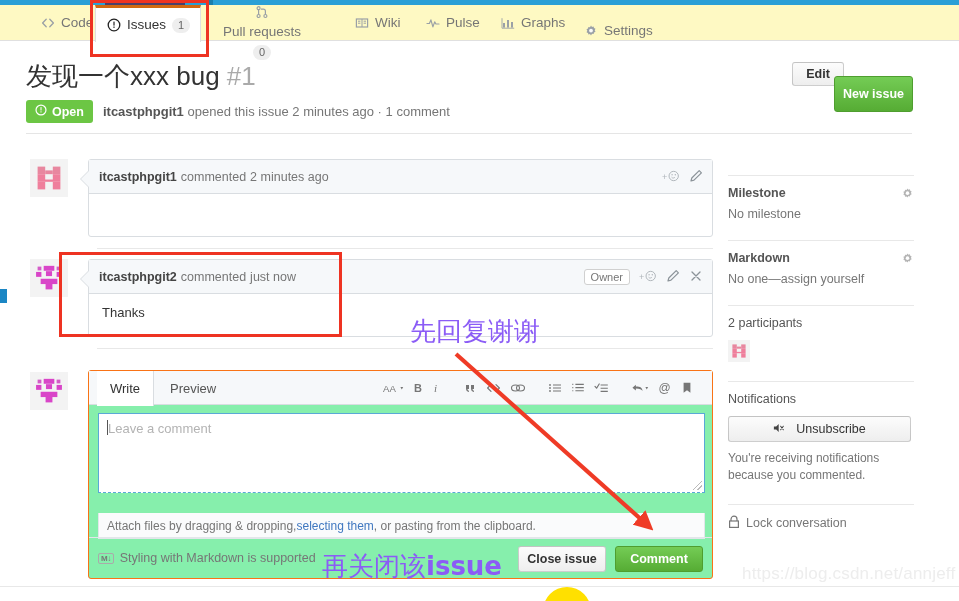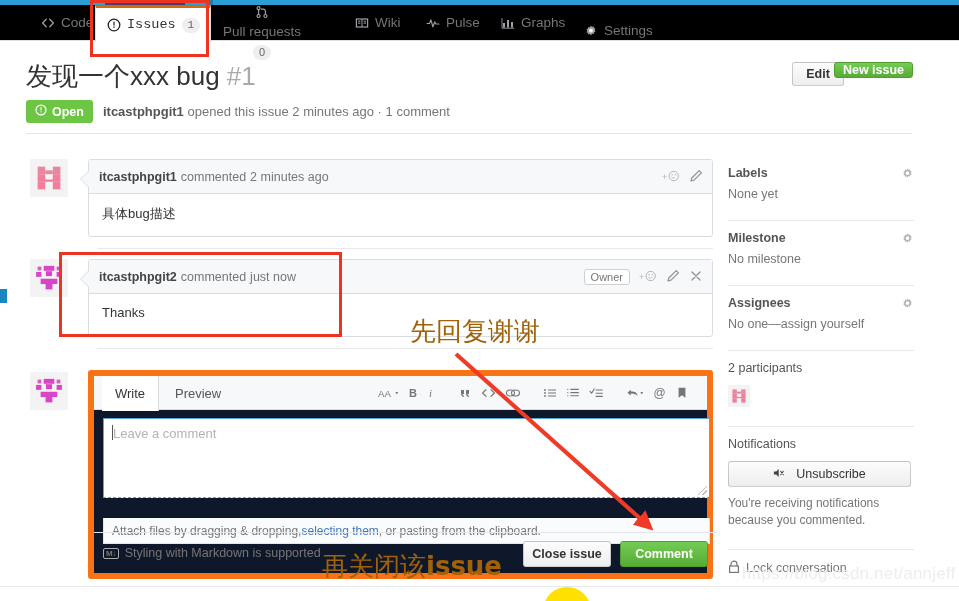--- a/index.html
+++ b/index.html
@@ -32,38 +32,37 @@
     background: #1b7fad;
   }
   .left-blue-marker {
     position: absolute; left: 0; top: 289px; width: 7px; height: 14px;
     background: #1b86c4;
   }
 
   
   .nav-tabs {
     position: absolute; left: 0; top: 5px; width: 959px; height: 36px;
-    background: #000000;
+    background: #fef9c3;
     border-bottom: 1px solid #e0e0e0;
   }
   .nav-tab {
     position: absolute; top: 0; height: 36px;
     display: flex; align-items: center; gap: 6px;
     font-size: 13.5px; color: #767676;
     padding: 0 10px;
     white-space: nowrap;
   }
   .nav-tab.selected {
     background: #fff;
     border-left: 1px solid #e0e0e0;
     border-right: 1px solid #e0e0e0;
     border-top: 3px solid #d26911;
     color: #333;
     height: 37px;
-    font-family: Liberation Mono, monospace;
   }
   .nav-tab .tab-label { line-height: 1; }
   .nav-tab .counter {
     display: inline-block;
     background: #eee; color: #666;
     border-radius: 9px;
     font-size: 11px; line-height: 15px;
     padding: 0 6px;
     min-width: 17px; text-align: center;
   }
@@ -83,21 +82,21 @@
     border: 1px solid rgba(0,0,0,0.18);
     background: linear-gradient(#fcfcfc, #eee);
     color: #333; cursor: pointer;
   }
   .btn-green {
     background: linear-gradient(#74cc55, #56ac34);
     border: 1px solid #4f9e2f;
     color: #fff;
   }
   .btn-edit { position: absolute; left: 792px; top: 62px; width: 52px; height: 24px; }
-  .btn-newissue { position: absolute; left: 834px; top: 62px; width: 79px; height: 16px; }
+  .btn-newissue { position: absolute; left: 834px; top: 76px; width: 79px; height: 36px; }
 
   .meta-row {
     position: absolute; left: 26px; top: 100px;
     display: flex; align-items: center; gap: 10px;
     font-size: 13px; color: #767676;
   }
   .state-badge {
     display: inline-flex; align-items: center; gap: 5px;
     background: #6cc644; color: #fff;
     font-size: 12.5px; font-weight: bold;
@@ -161,23 +160,23 @@
     z-index: 2;
   }
   .timeline-rule {
     position: absolute; left: 97px; width: 616px; height: 1px; background: #e8e8e8;
   }
 
   
   .comment-form {
     position: absolute; left: 88px; top: 370px;
     width: 625px; height: 209px;
-    border: 6px solid #f97316;
+    border: 1px solid #f97316;
     border-radius: 3px;
-    background: #0f172a;
+    background: #86efac;
   }
   .form-tabs {
     height: 34px; background: #f6f8fa;
     border-bottom: 1px solid #d9dde1;
     position: relative;
   }
   .form-tab {
     position: absolute; top: 0; height: 35px;
     display: flex; align-items: center; justify-content: center;
     font-size: 13px; color: #555;
@@ -254,21 +253,21 @@
     width: 183px; height: 26px; gap: 7px; font-weight: normal; font-size: 12.5px;
   }
   .notif-note { font-size: 12px; color: #767676; line-height: 1.45; margin-top: 8px; }
   .lock-row { display: flex; align-items: center; gap: 6px; font-size: 12.5px; color: #767676; }
 
   
   .anno-box {
     position: absolute; border: 3px solid #ee3322; pointer-events: none; z-index: 40;
   }
   .anno-text {
-    position: absolute; color: #a16207; z-index: 41;
+    position: absolute; color: #8b5cf6; z-index: 41;
     font-family: "DejaVu Sans", "Liberation Sans", sans-serif;
     white-space: nowrap;
   }
   .anno-arrow { position: absolute; left: 0; top: 0; z-index: 41; pointer-events: none; }
   .watermark {
     position: absolute; left: 742px; top: 564px;
     font-size: 17px; color: #ededed; z-index: 5;
     white-space: nowrap; letter-spacing: 0.2px;
   }
   .yellow-blob {
@@ -427,21 +426,20 @@
               <path d="M10.8 8.6c.6 1 2.8 1 3.4 0" stroke="#b0b6bb" stroke-width="1" fill="none" stroke-linecap="round"></path>
             </svg>
         </span>
         <span>
           <svg width="14" height="14" viewBox="0 0 14 14">
               <path d="M10.2 1.6l2.2 2.2-7.4 7.4-3 .8.8-3z" stroke="#8b9399" stroke-width="1.2" fill="none" stroke-linejoin="round"></path>
             </svg>
         </span>
       </span>
     </div>
-    <div class="comment-body">具体bug描述</div>
   </div>
 
   <div class="timeline-rule" style="top:248px;"></div>
 
   <div class="avatar" style="left:30px; top:259px;">
     <svg width="38" height="38" viewBox="0 0 10 10">
       <rect width="10" height="10" fill="#f3f3f3"></rect>
       <rect x="2" y="2" width="1" height="1" fill="#d45cc8"></rect>
       <rect x="7" y="2" width="1" height="1" fill="#d45cc8"></rect>
       <rect x="3.6" y="1.8" width="2.8" height="1.3" fill="#d945c8"></rect>
@@ -609,46 +607,36 @@
         <span class="md-mark">M↓</span>
         <span>Styling with Markdown is supported</span>
       </span>
       <div class="btn btn-close-issue">Close issue</div>
       <div class="btn btn-green btn-comment">Comment</div>
     </div>
   </div>
 
   <div class="sidebar">
 
-    <div class="sb-sec">
-      <div class="sb-title">Labels</div>
-      <span class="sb-gear">
-        <svg width="13" height="13" viewBox="0 0 14 14">
-            <path d="M7 1.6l1 1.3 1.6-.4.4 1.6 1.5.7-.8 1.5.8 1.5-1.5.7-.4 1.6-1.6-.4L7 11.4 6 10.1l-1.6.4L4 8.9l-1.5-.7.8-1.5L2.5 5.2 4 4.5l.4-1.6L6 3.3z" fill="#b5b5b5"></path>
-            <circle cx="7" cy="6.6" r="1.9" fill="#fff"></circle>
-          </svg>
-      </span>
-      <div class="sb-val">None yet</div>
-    </div>
     <div class="sb-divider"></div>
 
     <div class="sb-sec">
       <div class="sb-title">Milestone</div>
       <span class="sb-gear">
         <svg width="13" height="13" viewBox="0 0 14 14">
             <path d="M7 1.6l1 1.3 1.6-.4.4 1.6 1.5.7-.8 1.5.8 1.5-1.5.7-.4 1.6-1.6-.4L7 11.4 6 10.1l-1.6.4L4 8.9l-1.5-.7.8-1.5L2.5 5.2 4 4.5l.4-1.6L6 3.3z" fill="#b5b5b5"></path>
             <circle cx="7" cy="6.6" r="1.9" fill="#fff"></circle>
           </svg>
       </span>
       <div class="sb-val">No milestone</div>
     </div>
     <div class="sb-divider"></div>
 
     <div class="sb-sec">
-      <div class="sb-title">Assignees</div>
+      <div class="sb-title">Markdown</div>
       <span class="sb-gear">
         <svg width="13" height="13" viewBox="0 0 14 14">
             <path d="M7 1.6l1 1.3 1.6-.4.4 1.6 1.5.7-.8 1.5.8 1.5-1.5.7-.4 1.6-1.6-.4L7 11.4 6 10.1l-1.6.4L4 8.9l-1.5-.7.8-1.5L2.5 5.2 4 4.5l.4-1.6L6 3.3z" fill="#b5b5b5"></path>
             <circle cx="7" cy="6.6" r="1.9" fill="#fff"></circle>
           </svg>
       </span>
       <div class="sb-val">No one—assign yourself</div>
     </div>
     <div class="sb-divider"></div>
 

